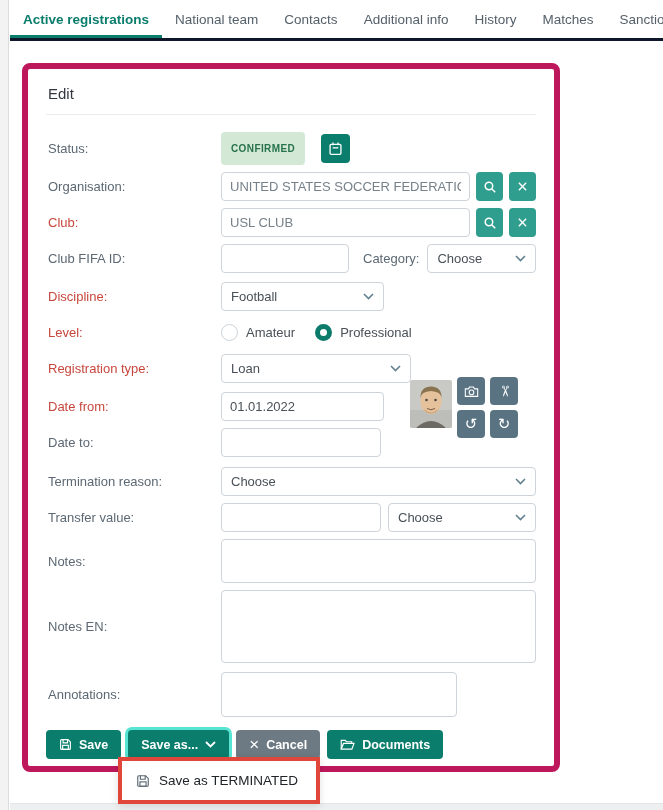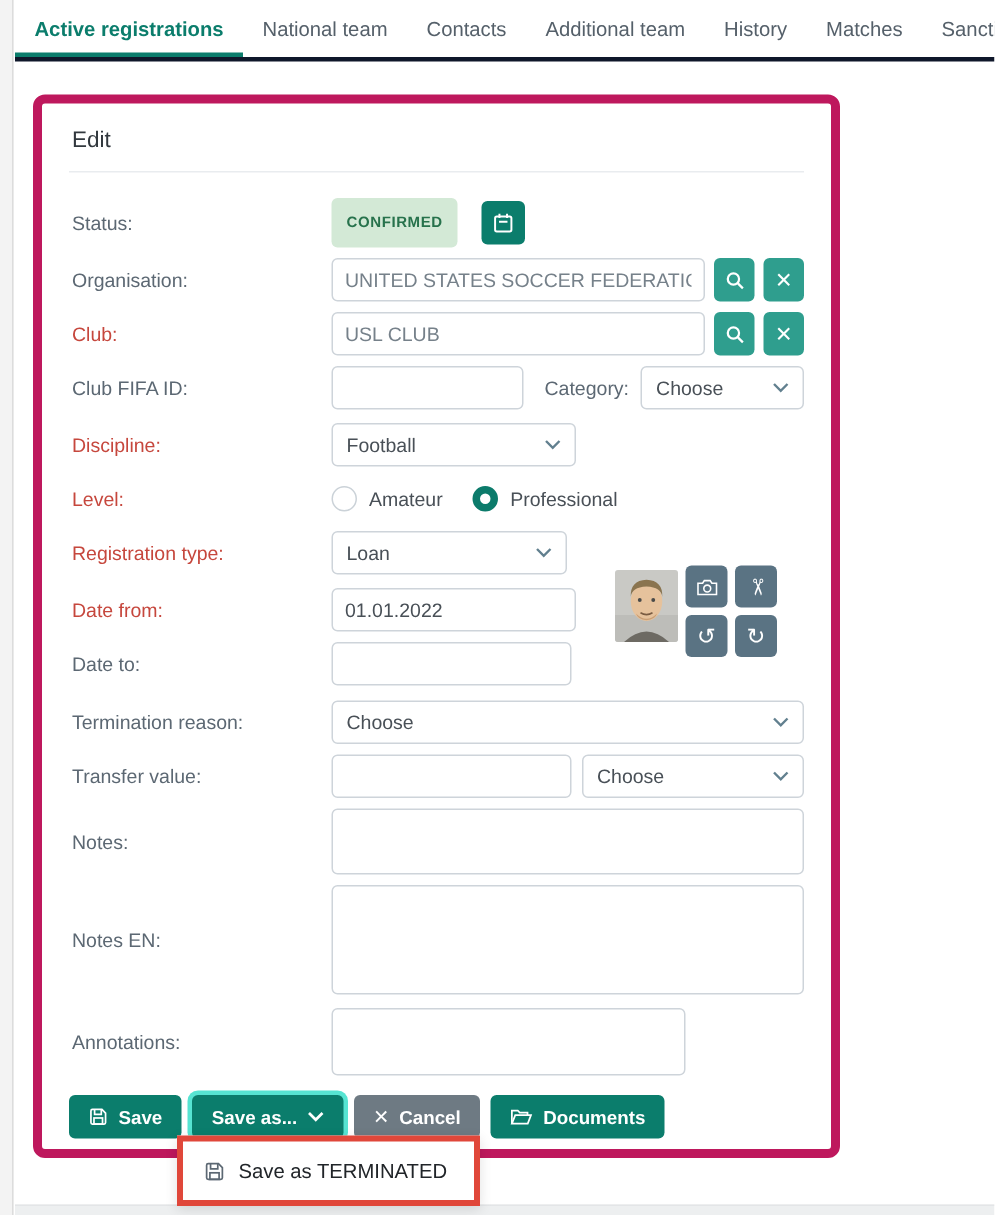--- a/index.html
+++ b/index.html
@@ -133,21 +133,21 @@
   <div class="tab active">
       <span>Active registrations</span>
     </div>
   <div class="tab">
       <span>National team</span>
     </div>
   <div class="tab">
       <span>Contacts</span>
     </div>
   <div class="tab">
-      <span>Additional team</span>
+      <span>Additional info</span>
     </div>
   <div class="tab">
       <span>History</span>
     </div>
   <div class="tab">
       <span>Matches</span>
     </div>
   <div class="tab">
       <span>Sanctions</span>
     </div>
@@ -260,21 +260,21 @@
       <span class="radio-group">
         <span class="radio checked"></span>
         <span class="radio-label">Professional</span>
       </span>
     </div>
   </div>
 
   <div class="frow">
     <div class="flabel required">Registration type:</div>
     <div class="fcontrols">
-      <div class="sel" style="width:157px;">
+      <div class="sel" style="width:190px;">
         <span>Loan</span>
         <span class="chev">
           <svg width="11" height="7" viewBox="0 0 11 7" fill="none" stroke="#62808f" stroke-width="1.6">
               <polyline points="1,1 5.5,5.5 10,1"></polyline>
             </svg>
         </span>
       </div>
     </div>
   </div>
 

